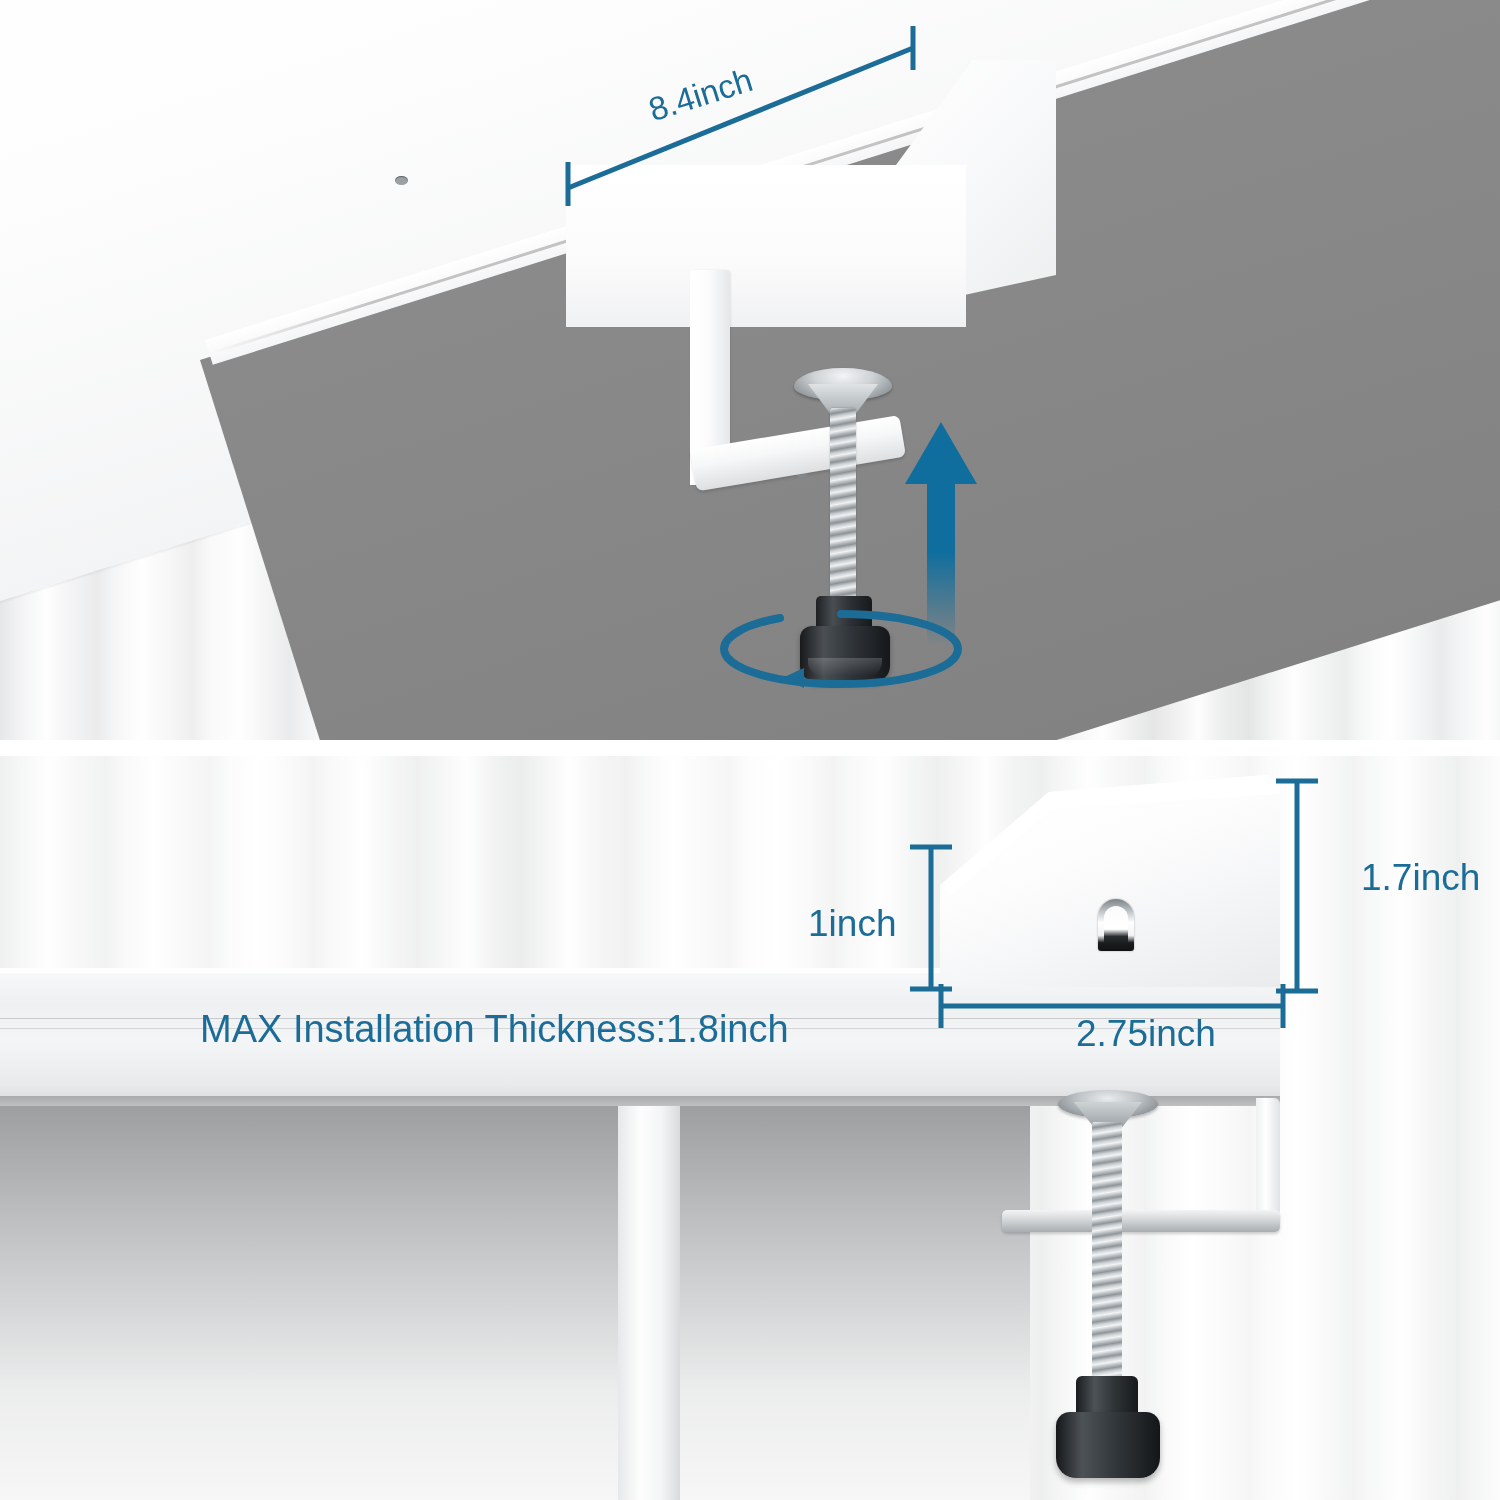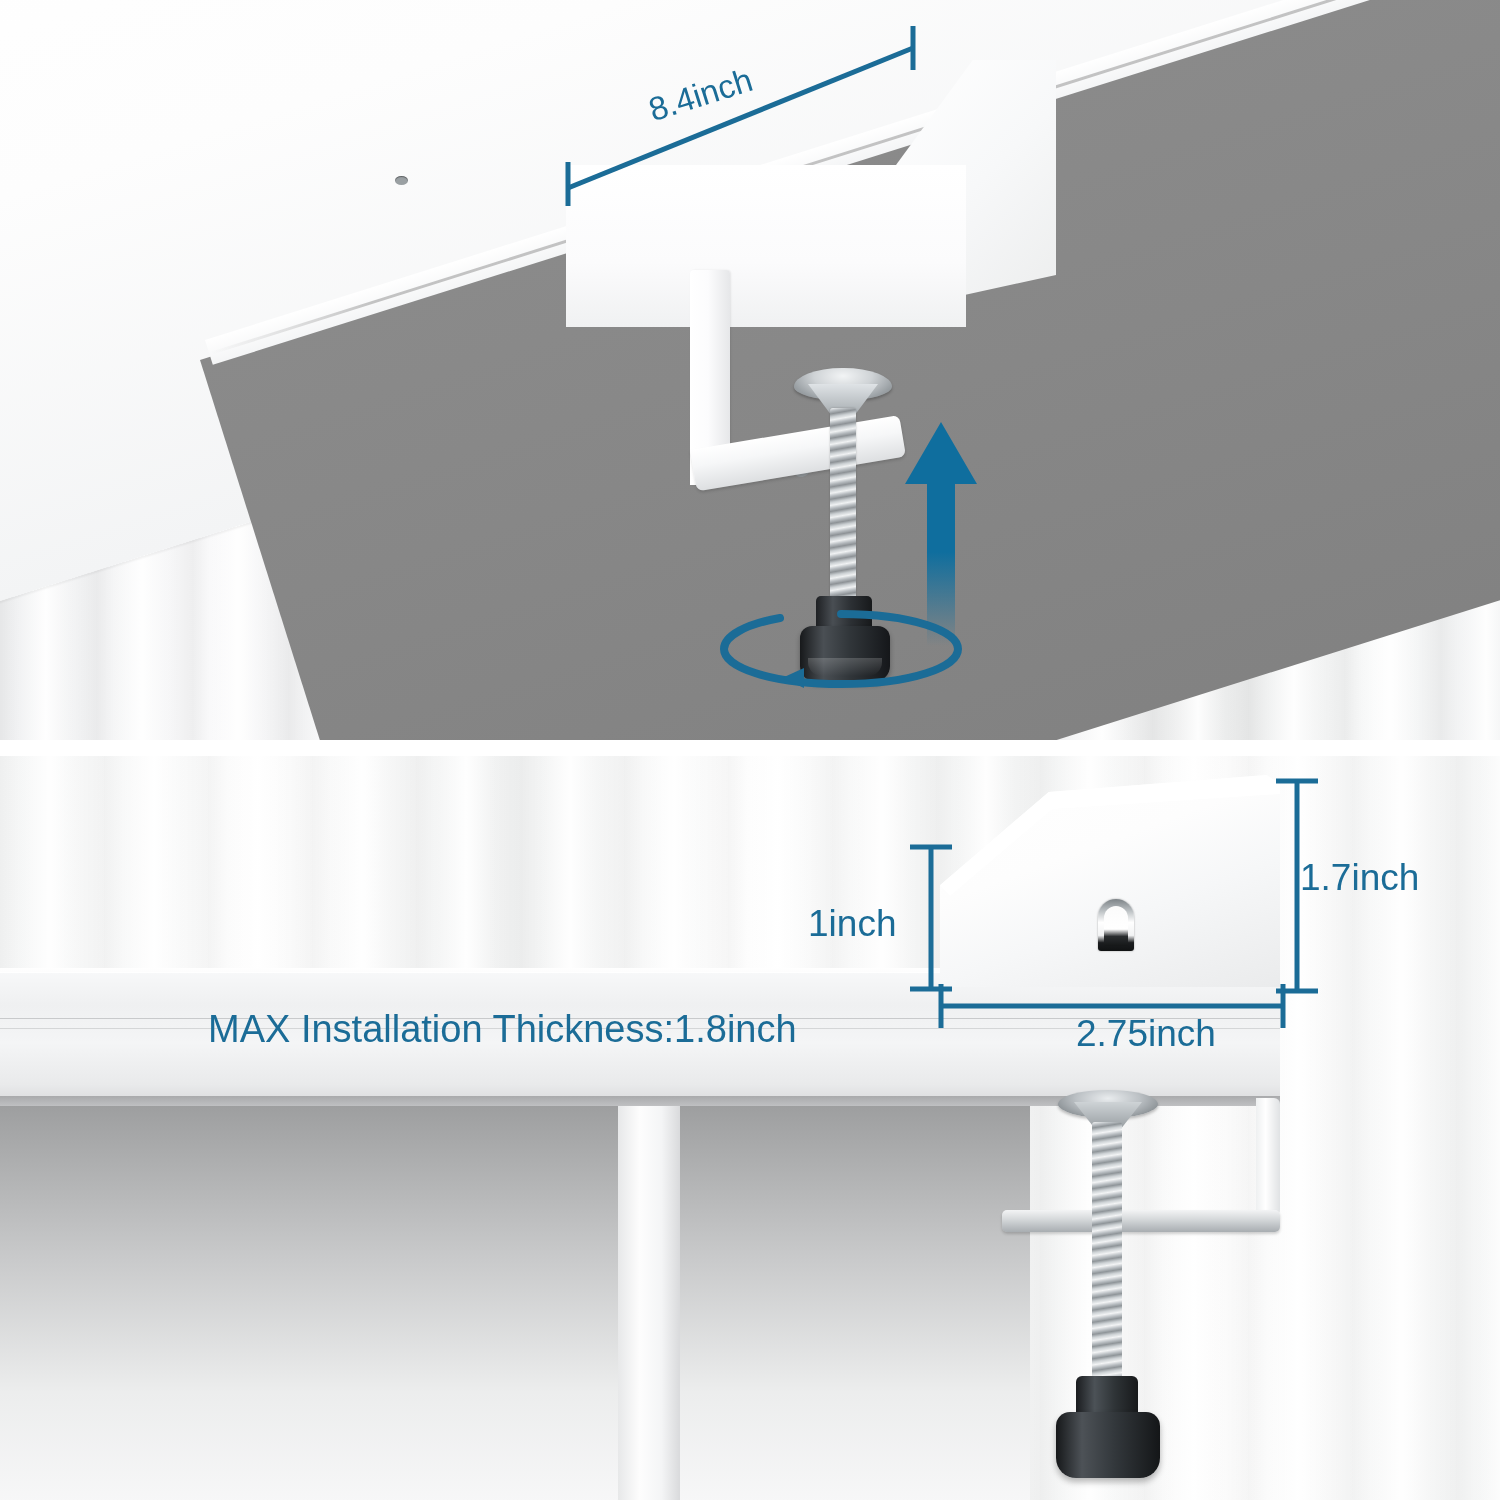--- a/index.html
+++ b/index.html
@@ -280,18 +280,18 @@
       <line x1="29" y1="5" x2="29" y2="215" stroke="#1b6c97" stroke-width="5"></line>
     </svg>
 
     <svg class="dimsvg" style="left:935px;top:222px;width:360px;height:58px;" viewBox="0 0 360 58">
       <line x1="6" y1="6" x2="6" y2="50" stroke="#1b6c97" stroke-width="5"></line>
       <line x1="348" y1="6" x2="348" y2="50" stroke="#1b6c97" stroke-width="5"></line>
       <line x1="6" y1="28" x2="348" y2="28" stroke="#1b6c97" stroke-width="5"></line>
     </svg>
 
     <div class="dim-text" id="dim-1inch" style="left:808px;top:147px;">1inch</div>
-    <div class="dim-text" id="dim-17inch" style="left:1300px;top:101px;">1.7inch</div>
+    <div class="dim-text" id="dim-17inch" style="left:1361px;top:101px;">1.7inch</div>
     <div class="dim-text" id="dim-275inch" style="left:1076px;top:257px;">2.75inch</div>
-    <div class="dim-text" id="dim-max" style="left:208px;top:252px;">MAX Installation Thickness:1.8inch</div>
+    <div class="dim-text" id="dim-max" style="left:200px;top:252px;">MAX Installation Thickness:1.8inch</div>
   </div>
 
 </div>
 
 </body></html>

